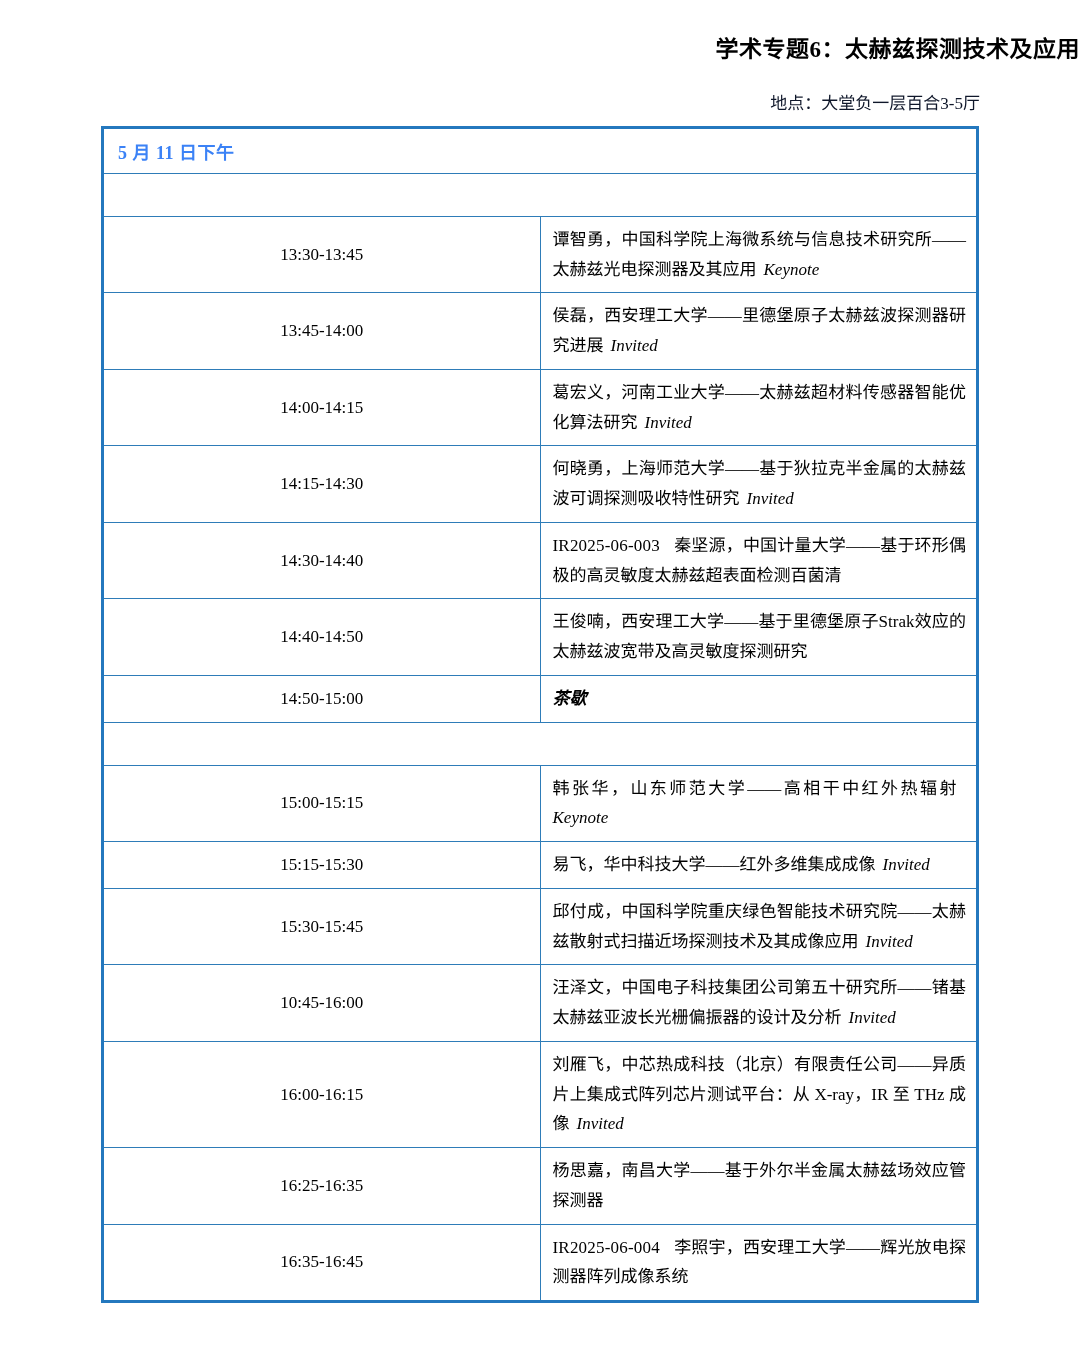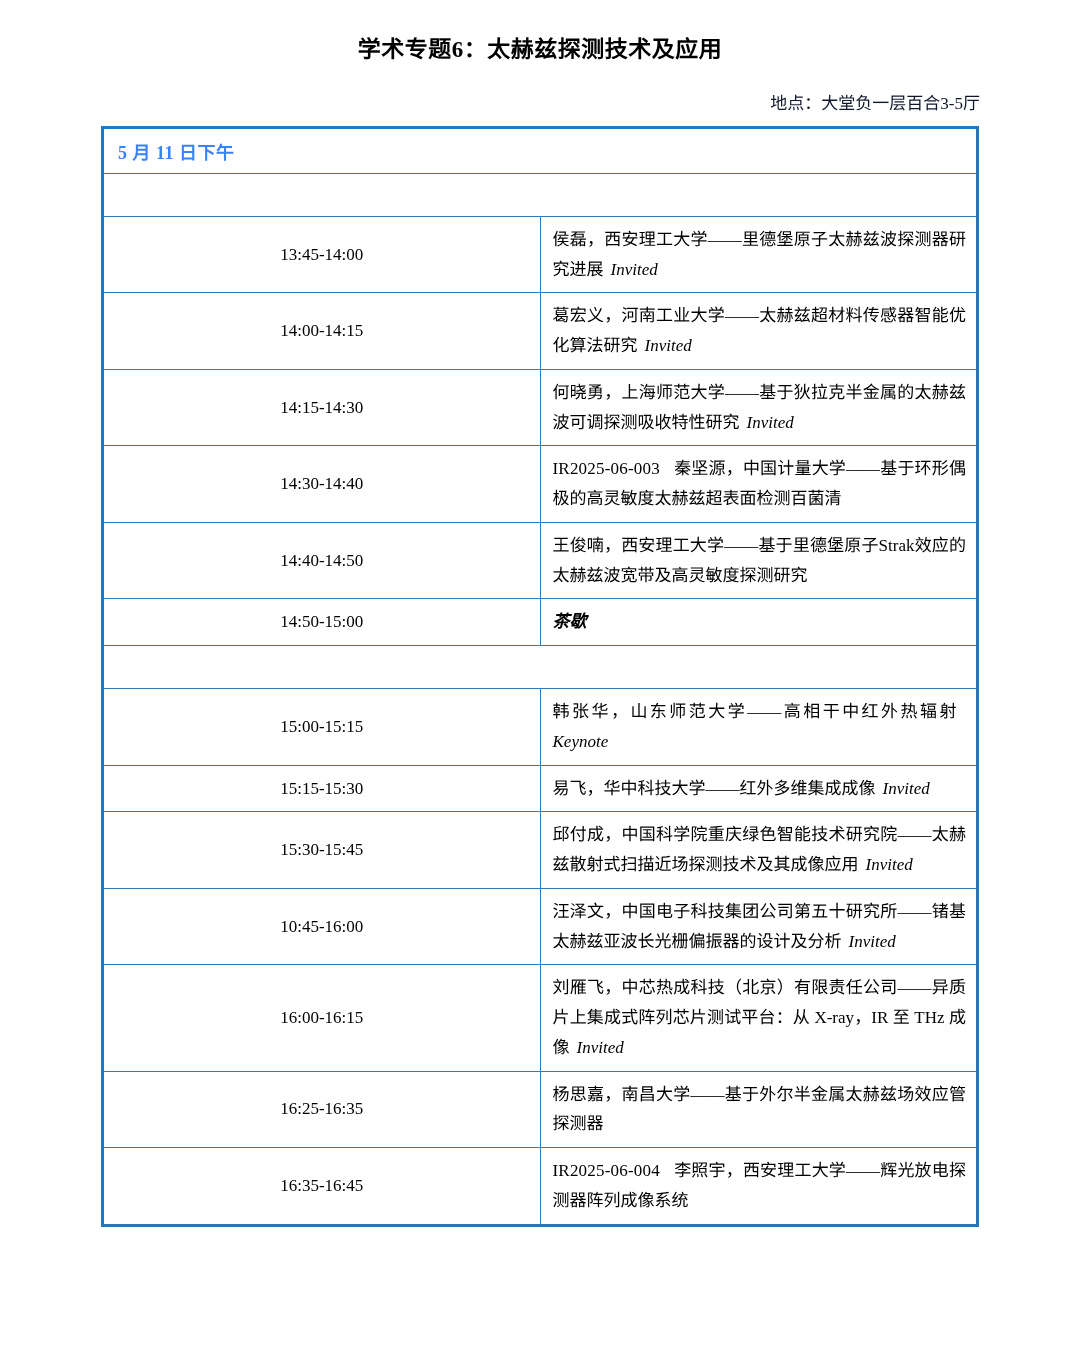--- a/index.html
+++ b/index.html
@@ -16,21 +16,21 @@
     overflow: hidden;
   }
   .page {
     width: 1080px;
     height: 1371px;
     box-sizing: border-box;
     padding: 0;
     position: relative;
   }
   .doc-title {
-    text-align: center;
+    text-align: right;
     font-size: 23px;
     font-weight: bold;
     letter-spacing: 0.5px;
     margin: 0;
     padding: 36px 0 0 0;
     line-height: 1.2;
     color: #000000;
   }
   .venue-line {
     text-align: right;
@@ -132,20 +132,24 @@
   <div class="schedule-wrap">
     <table class="schedule">
       <tbody>
           <tr>
             <td class="date-banner" colspan="2">5 月 11 日下午</td>
           </tr>
           <tr>
             <td class="session-banner" colspan="2">Session1：太赫兹探测技术及应用Ⅰ，主持人：施卫教授</td>
           </tr>
           <tr>
+            <td class="time-cell">13:30-13:45</td>
+            <td class="detail-cell"><span>谭智勇，中国科学院上海微系统与信息技术研究所——太赫兹光电探测器及其应用</span><span class="gap-small"></span><span class="tag">Keynote</span></td>
+          </tr>
+          <tr>
             <td class="time-cell">13:45-14:00</td>
             <td class="detail-cell"><span>侯磊，西安理工大学——里德堡原子太赫兹波探测器研究进展</span><span class="gap-small"></span><span class="tag">Invited</span></td>
           </tr>
           <tr>
             <td class="time-cell">14:00-14:15</td>
             <td class="detail-cell"><span>葛宏义，河南工业大学——太赫兹超材料传感器智能优化算法研究</span><span class="gap-small"></span><span class="tag">Invited</span></td>
           </tr>
           <tr>
             <td class="time-cell">14:15-14:30</td>
             <td class="detail-cell"><span>何晓勇，上海师范大学——基于狄拉克半金属的太赫兹波可调探测吸收特性研究</span><span class="gap-small"></span><span class="tag">Invited</span></td>

